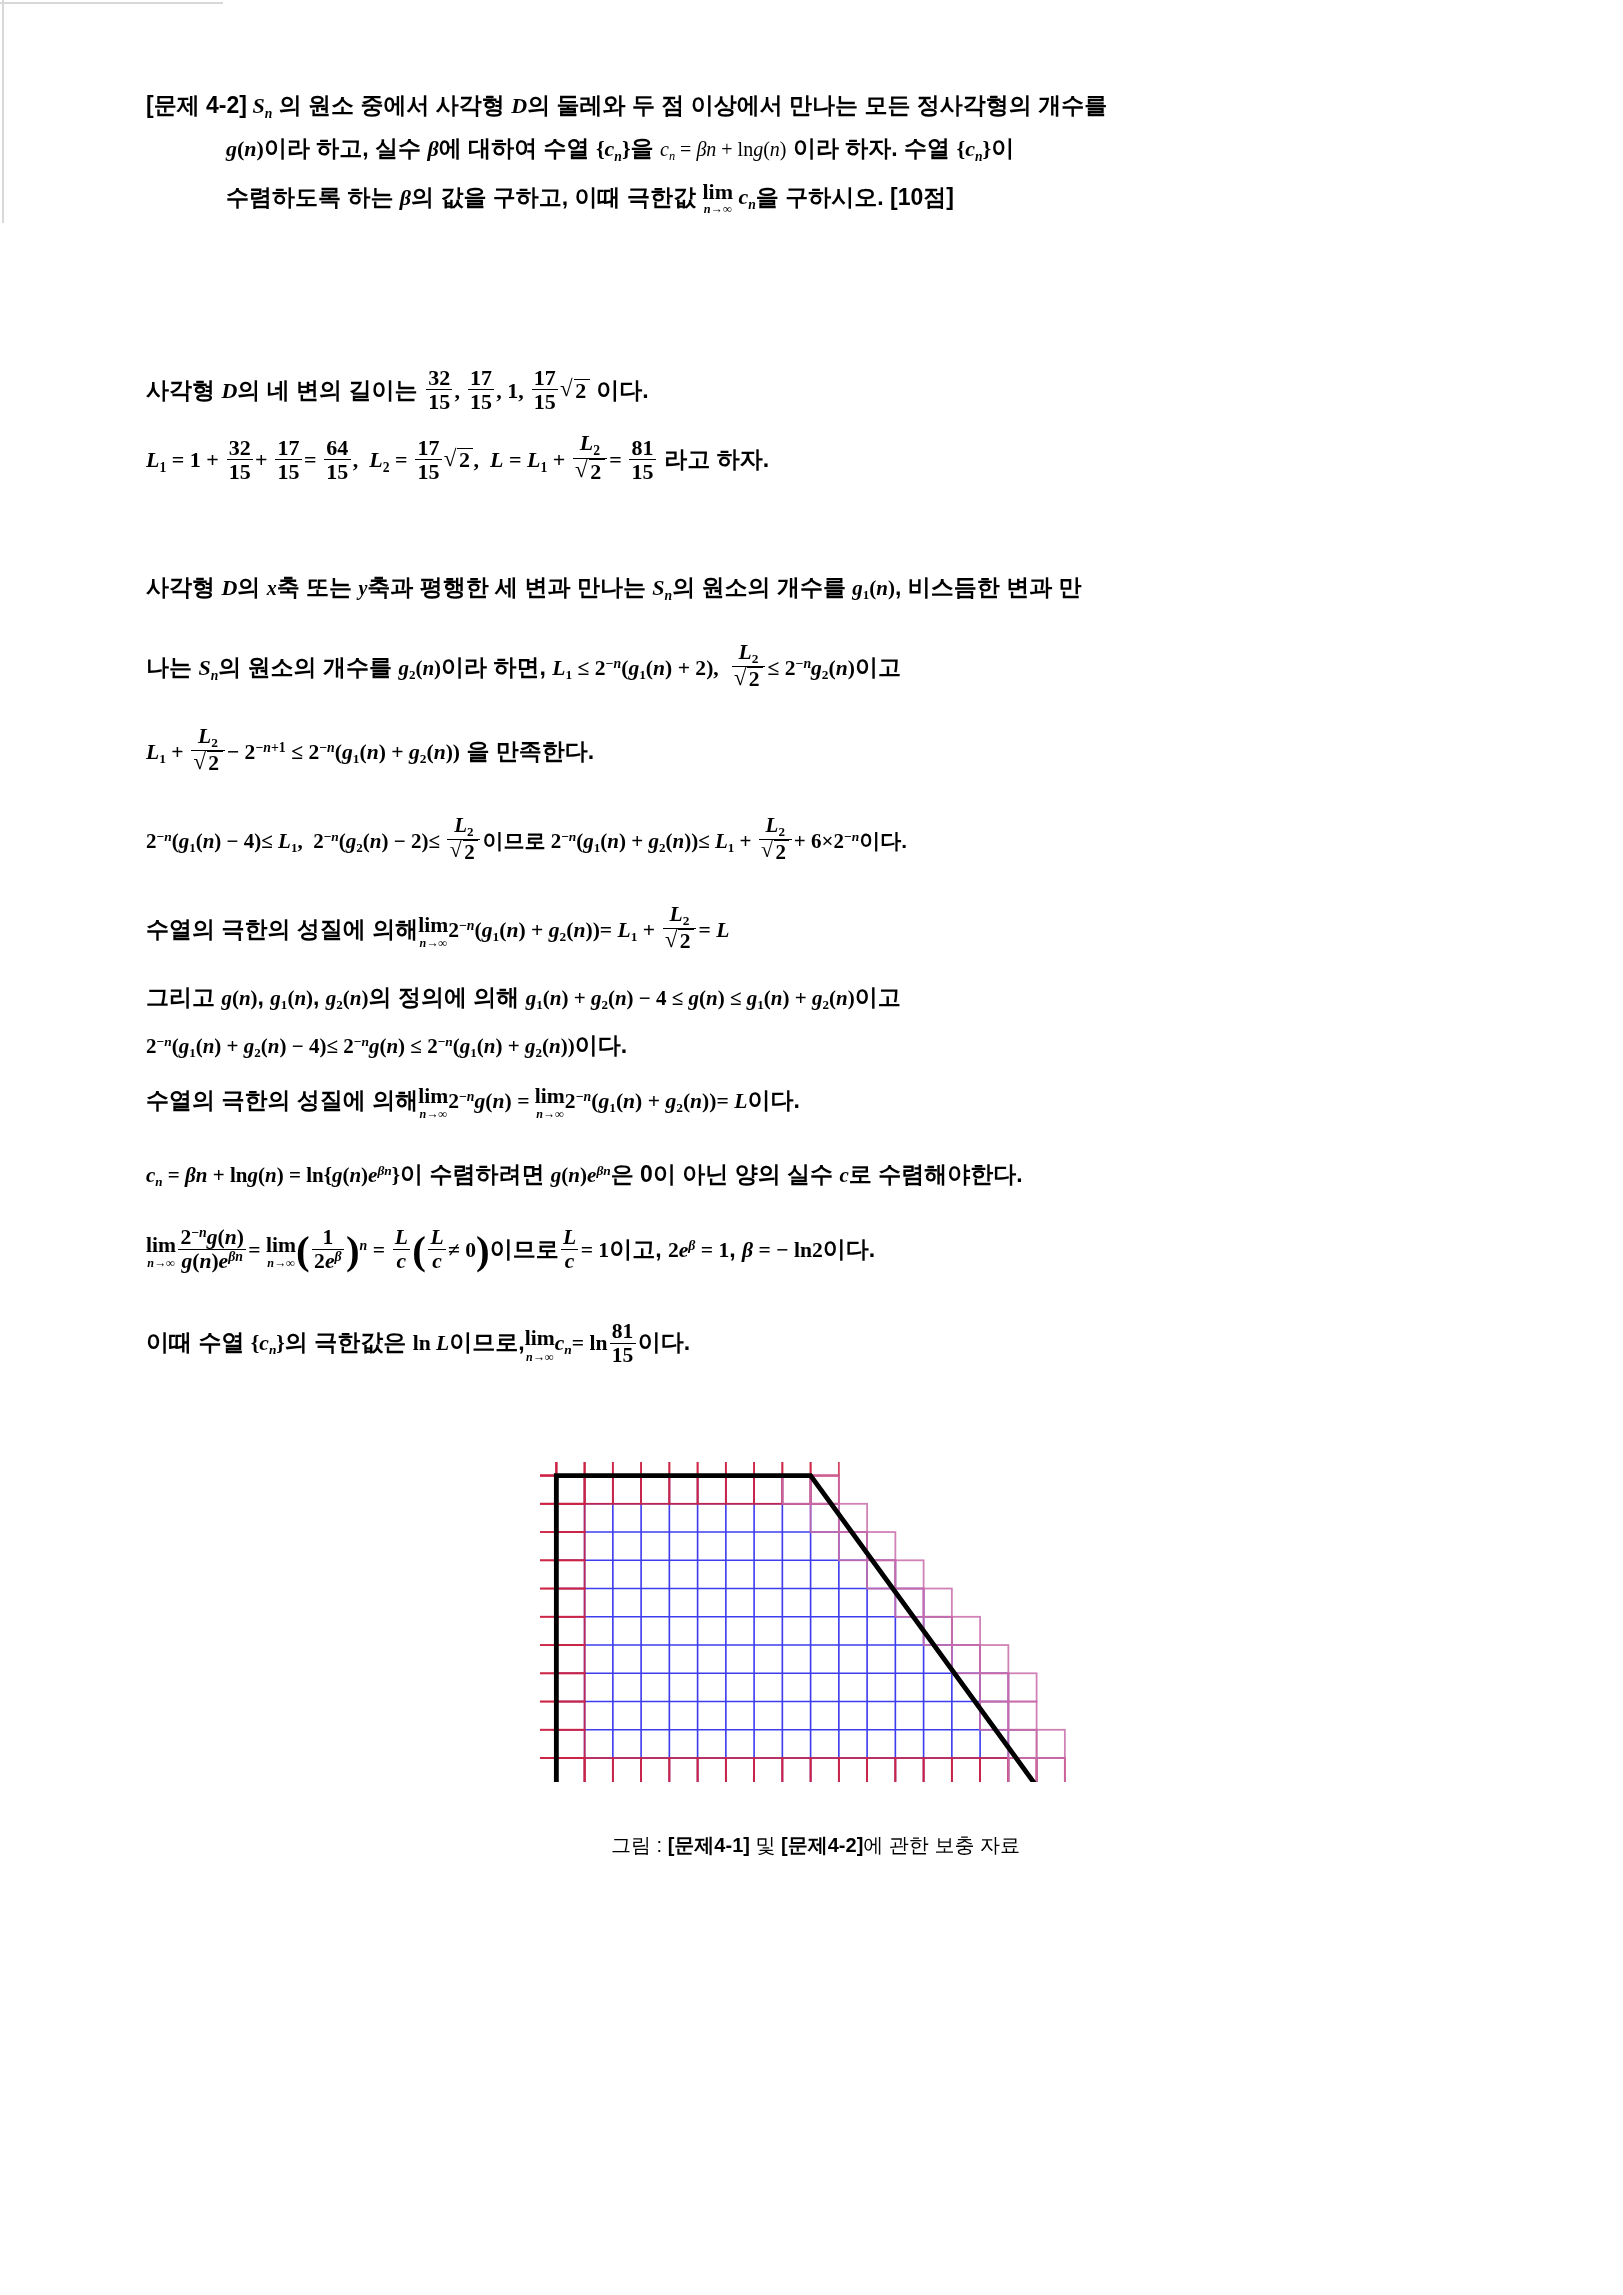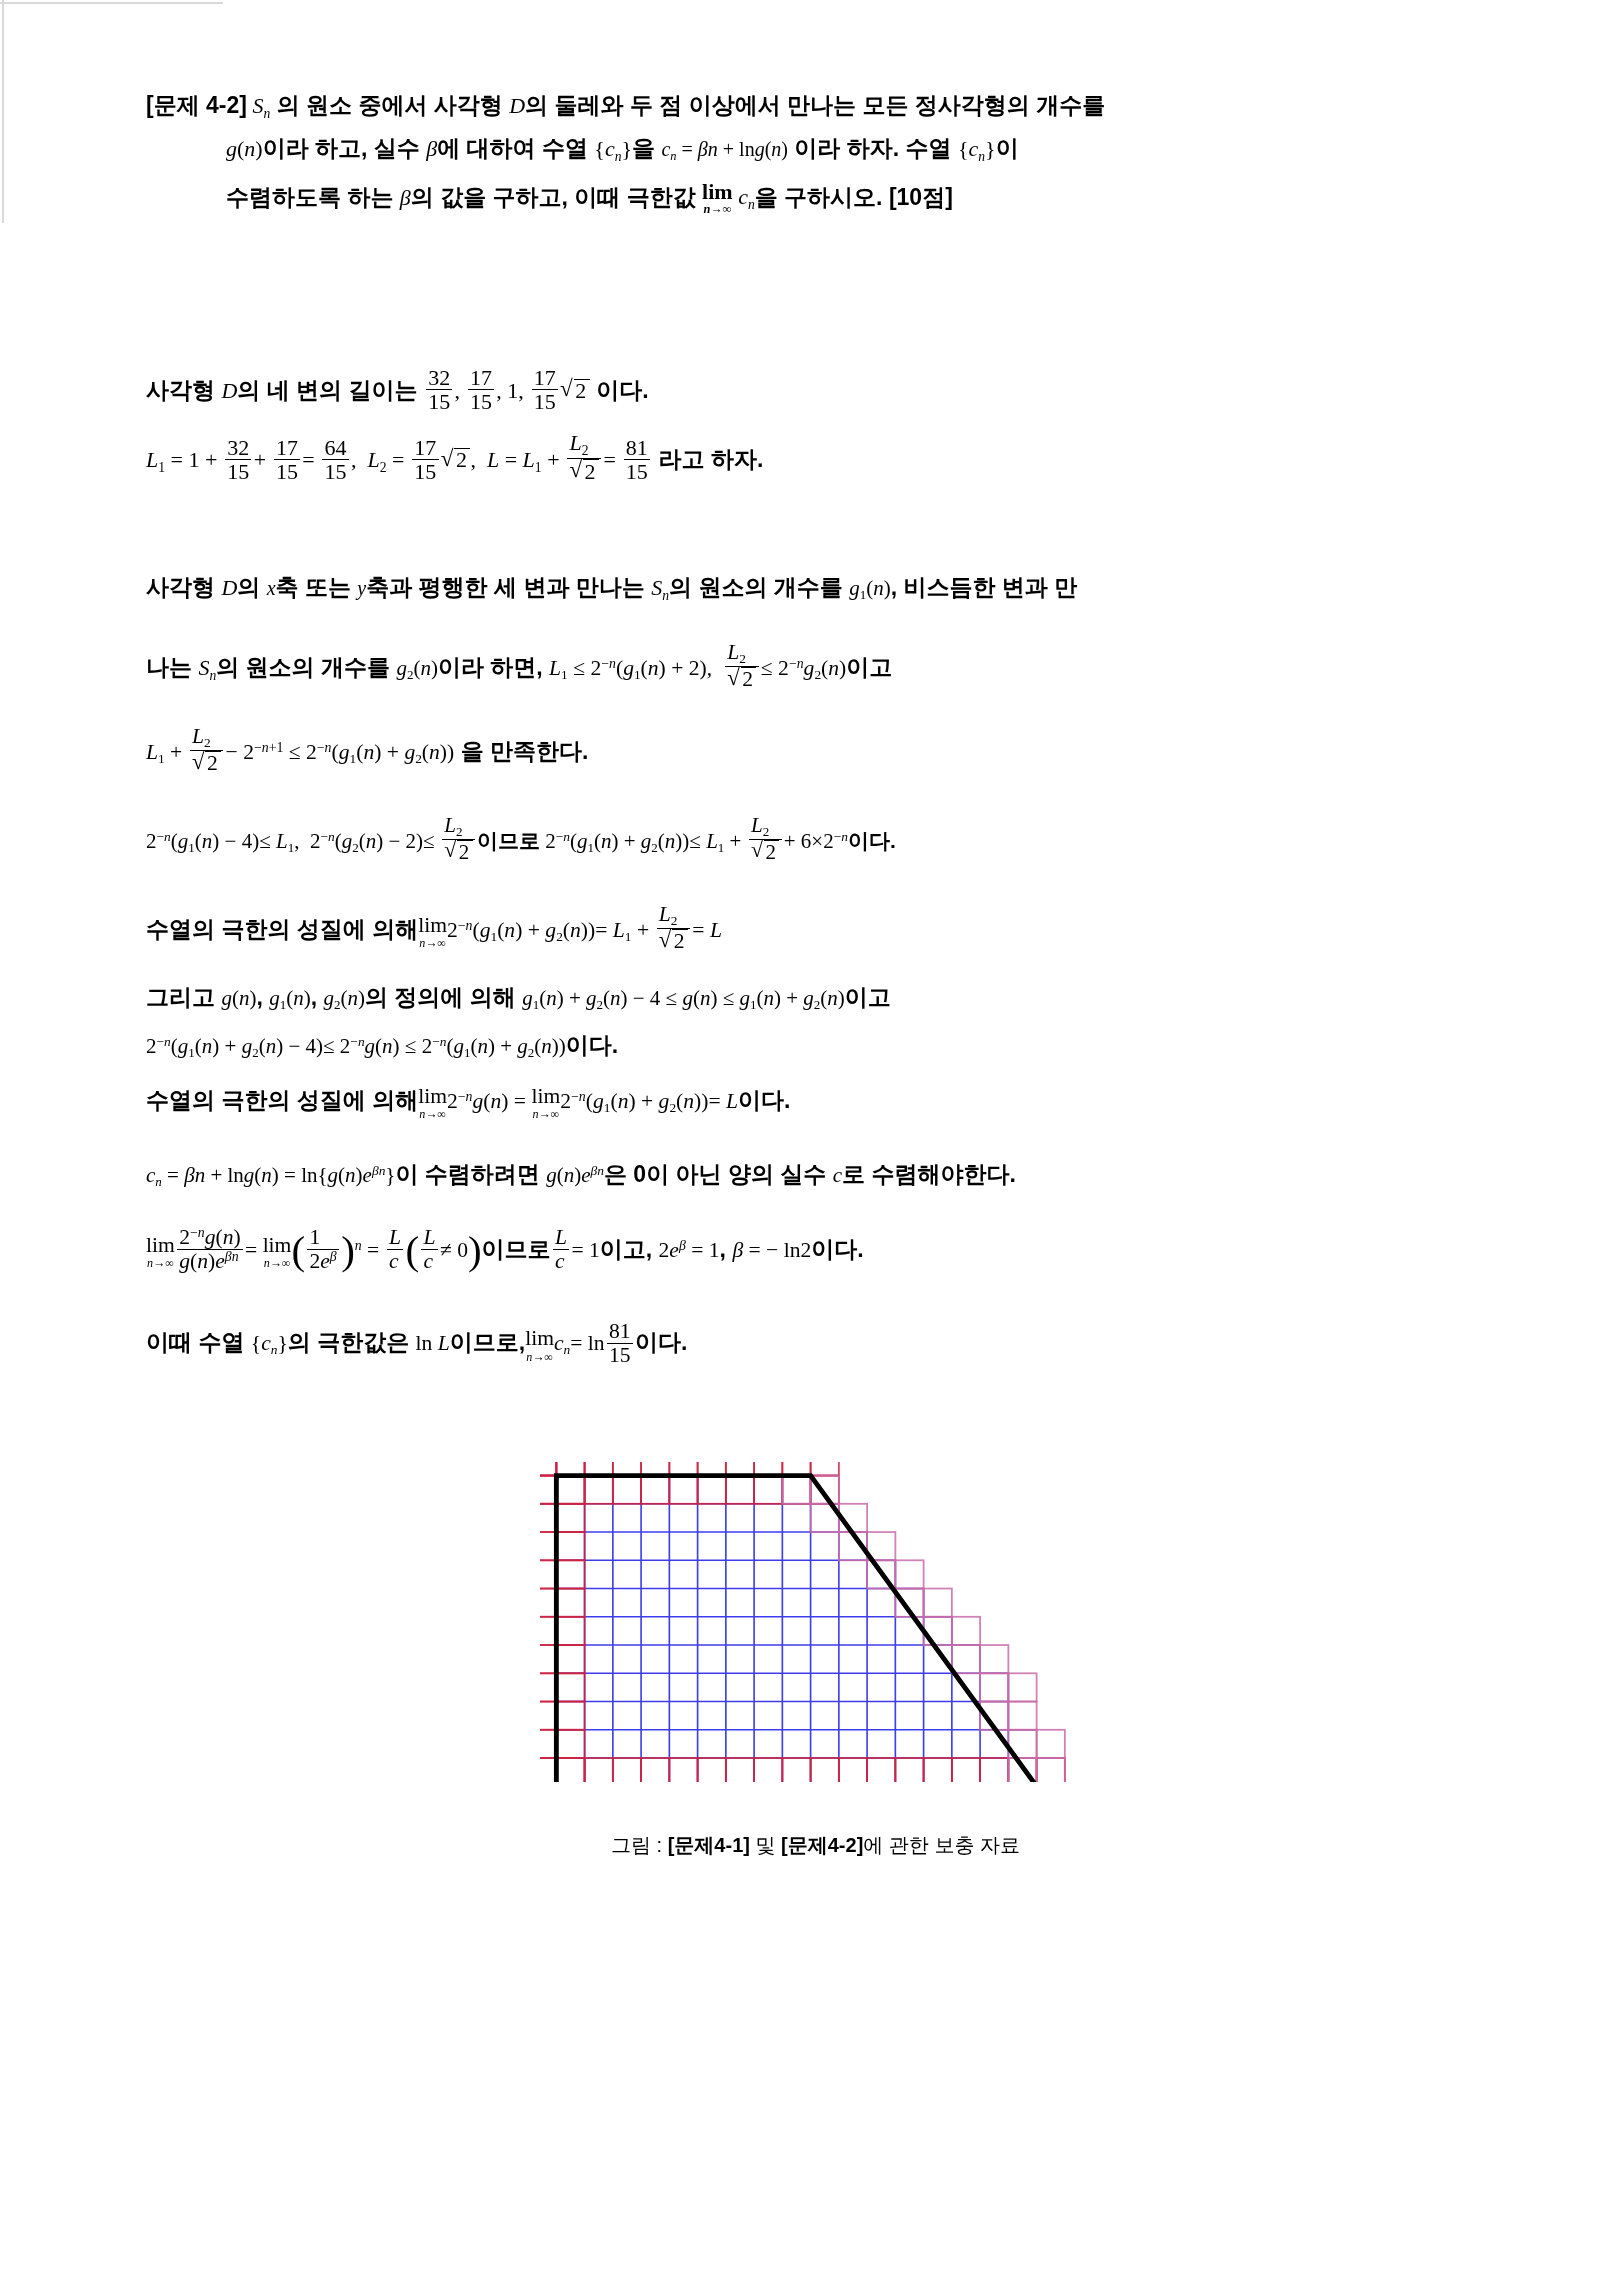--- a/index.html
+++ b/index.html
@@ -23,42 +23,42 @@
 
   
   .mi{font-family:"Liberation Serif", serif; font-style:italic;}
   .math{font-family:"Liberation Serif", serif; white-space:nowrap;}
 
   .sub{font-size:.62em; vertical-align:-0.33em; font-family:"Liberation Serif",serif; font-style:italic;}
   .subn{font-size:.62em; vertical-align:-0.33em; font-family:"Liberation Serif",serif; font-style:normal;}
   .sup{font-size:.64em; vertical-align:0.52em; font-family:"Liberation Serif",serif; font-style:italic;}
   .supn{font-size:.64em; vertical-align:0.52em; font-family:"Liberation Serif",serif; font-style:normal;}
 
-  .frac{display:inline-block;vertical-align:-0.52em;
+  .frac{display:inline-block;vertical-align:-0.52em;text-align:center;
         font-family:"Liberation Serif", serif; line-height:1.05; margin:0 2.2px;}
   .frac .num{display:block;padding:0 2.2px;border-bottom:1.2px solid #000;}
   .frac .den{display:block;padding:0 2.2px;}
 
   .lim{display:inline-block;vertical-align:middle;text-align:center;
        font-family:"Liberation Serif", serif; line-height:1;}
   .lim .op{display:block;font-style:normal;}
   .lim .under{display:block;font-size:.56em;font-style:normal;margin-top:0.7px;}
 
   .sqrt{display:inline-block;position:relative;padding-left:.62em;font-family:"Liberation Serif",serif;}
   .sqrt::before{content:"\221A";position:absolute;left:0;top:-0.07em;font-size:1.05em;}
   .sqrt .rad{border-top:1px solid #000;padding:0 .16em 0 .07em;display:inline-block;}
 
   
   .blk{position:absolute;}
 
   .prob-label{font-weight:700;font-size:23px;font-family:"Liberation Sans",sans-serif;}
 
   .line{font-size:23px; line-height:1.0; font-weight:700;
         font-family:"Liberation Sans", sans-serif; white-space:nowrap;}
-  .line .math{font-weight:400;font-size:22px;}
+  .line .math{font-weight:700;font-size:22px;}
   .line .mathsm{font-weight:400;font-size:20px;font-family:"Liberation Serif",serif;}
 
   
   .fig-wrap{position:absolute;left:394px;top:1462px;width:565px;height:320px;}
   .fig-cap{position:absolute;left:0;top:1832px;width:1339px;text-align:center;
            font-size:20px;font-family:"Liberation Sans",sans-serif;}
   .fig-cap b{font-weight:700;}
 
   .pagenum{position:absolute;left:0;top:2151px;width:1339px;text-align:center;
            font-size:22px;font-family:"Liberation Serif",serif;letter-spacing:4.5px;}

